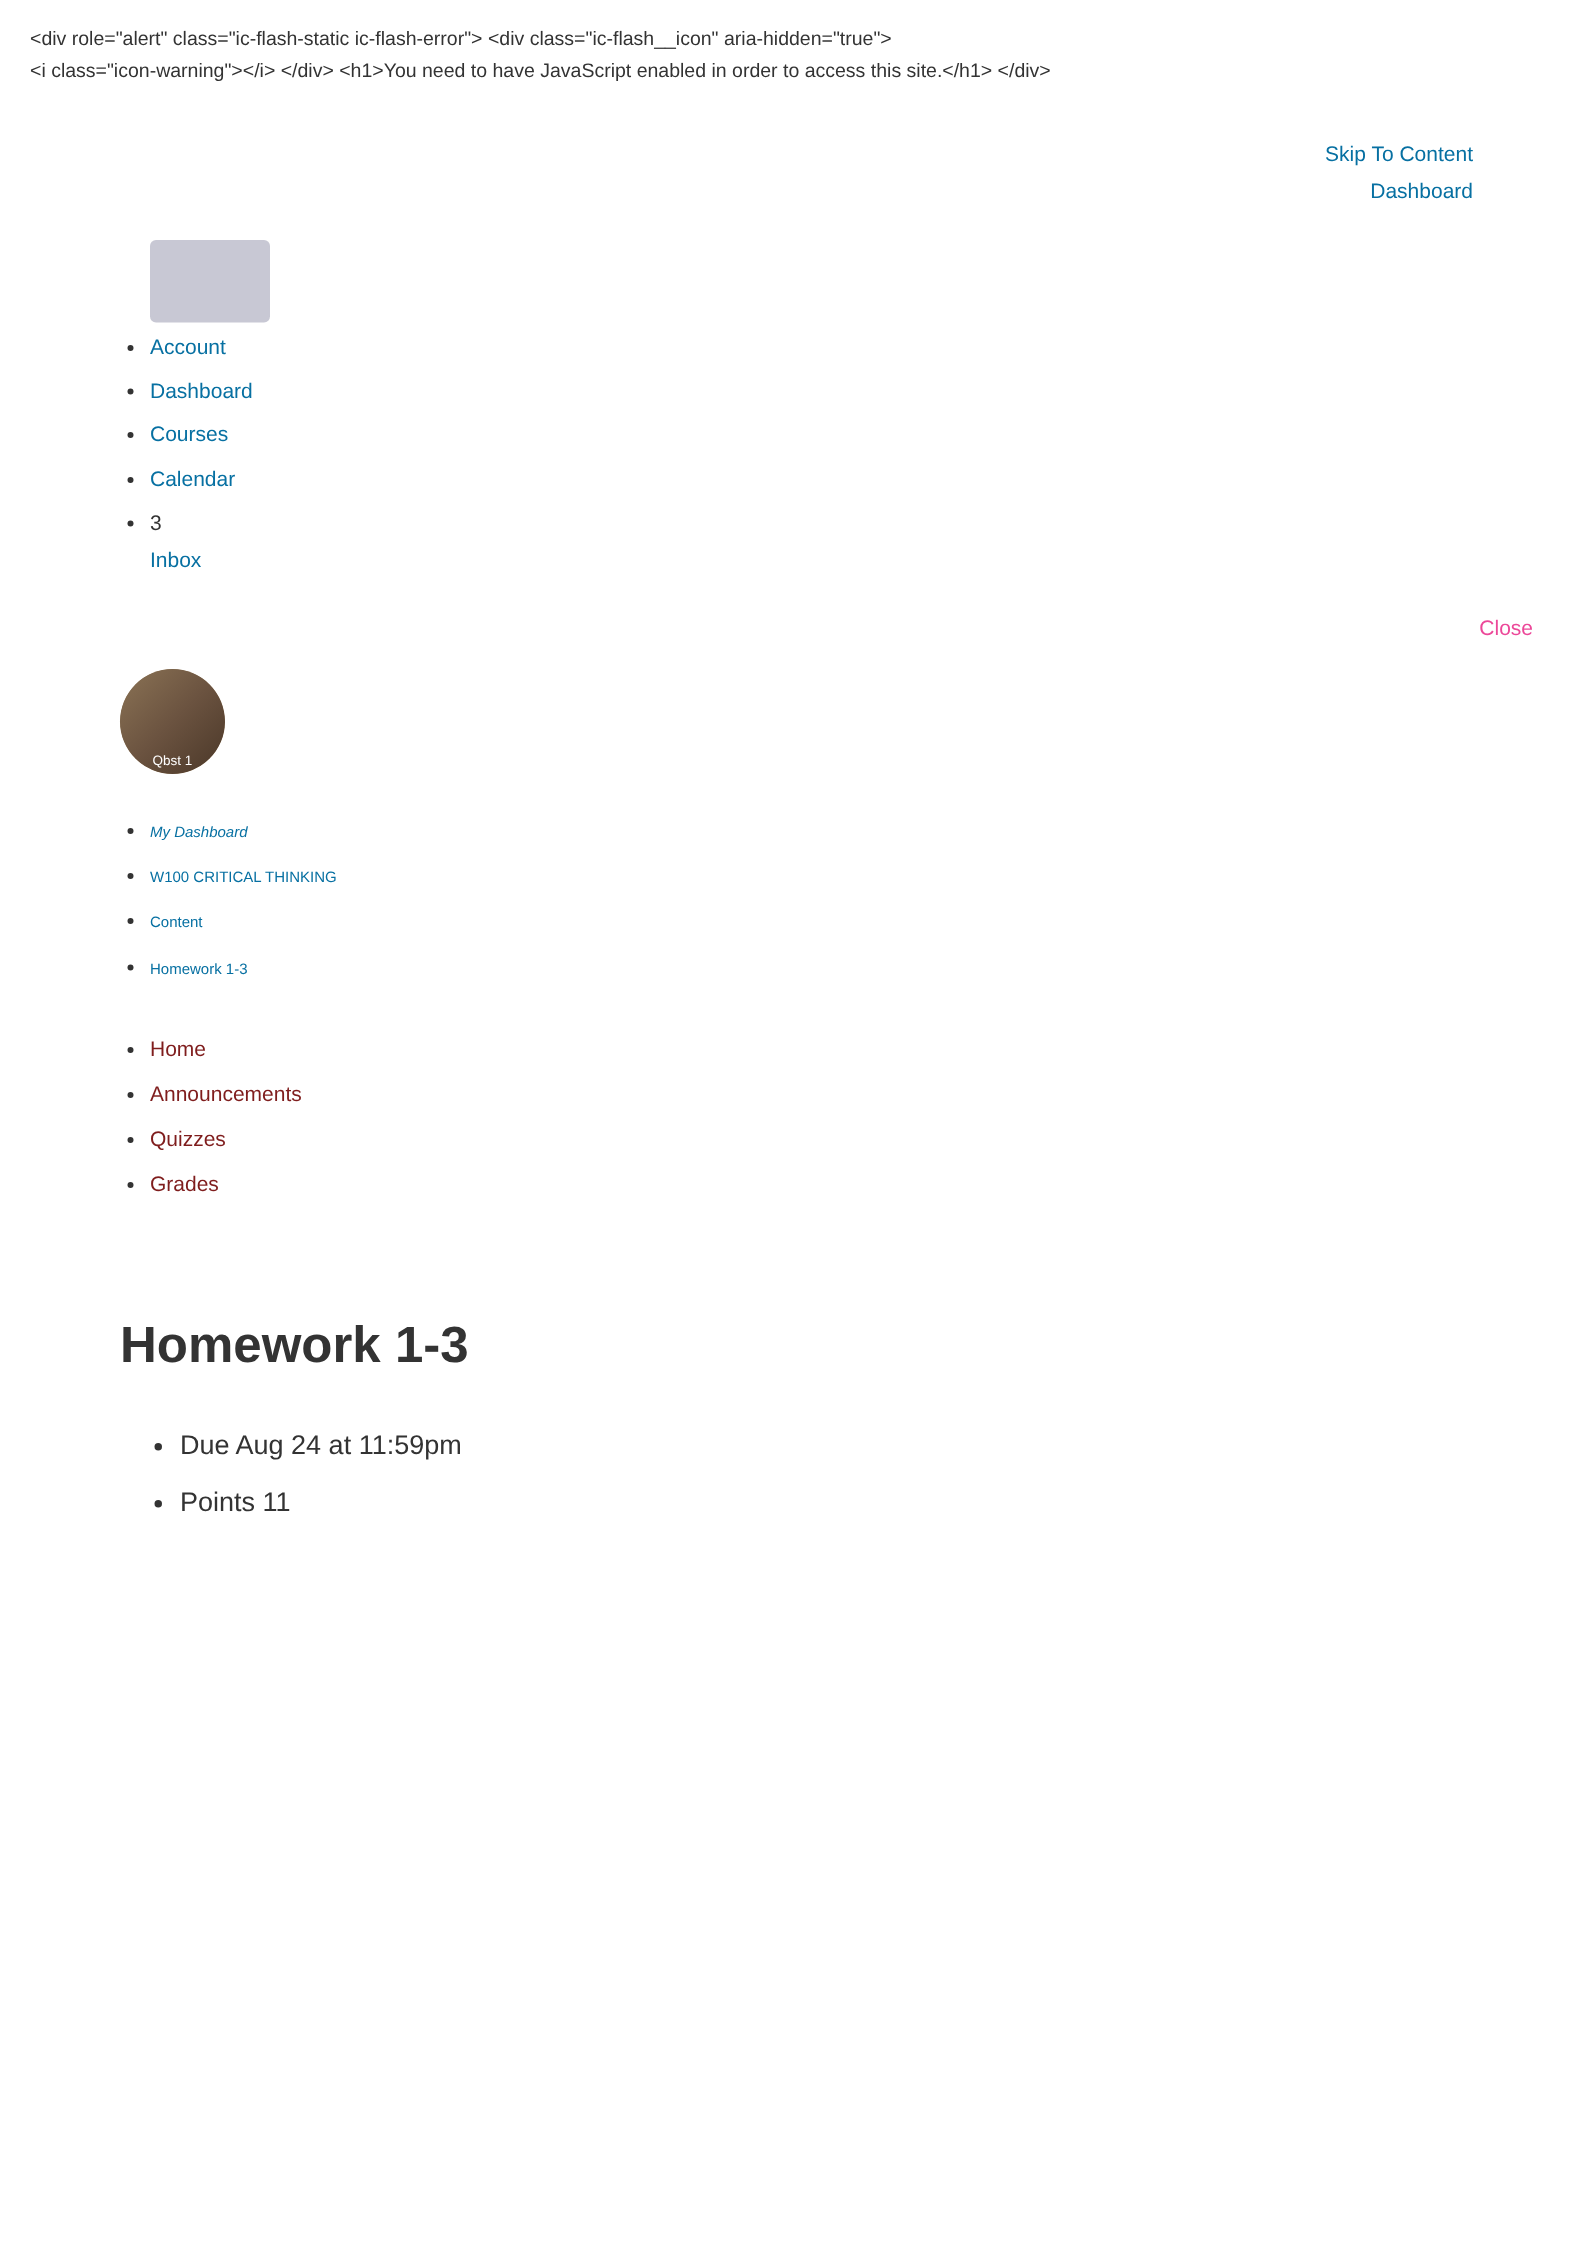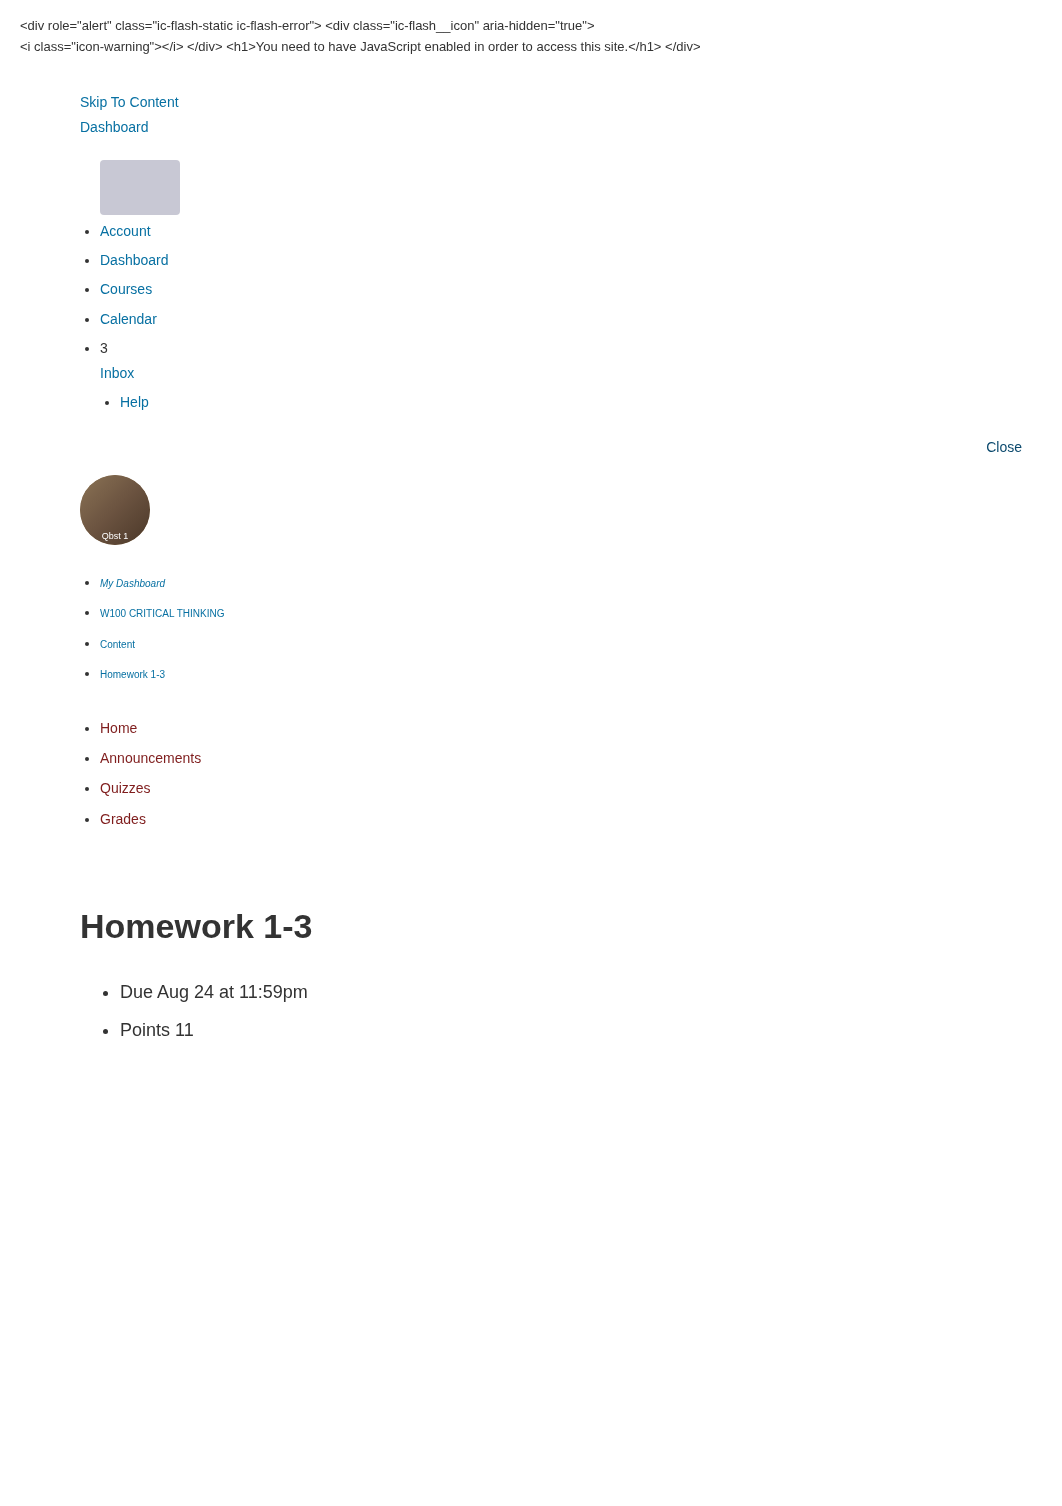--- a/index.html
+++ b/index.html
@@ -24,20 +24,21 @@
     
     .skip-links {
       padding: 16px 80px;
       line-height: 1.8;
     }
     .skip-links a {
       display: block;
       color: #0770A2;
       text-decoration: none;
       font-size: 14px;
+      text-align: right;
     }
 
     
     .top-nav {
       padding: 0 80px 10px 80px;
     }
     .top-nav ul {
       list-style: disc;
       padding-left: 20px;
     }
@@ -72,21 +73,21 @@
       padding-left: 30px;
       margin-top: 0;
     }
 
     
     .close-area {
       text-align: right;
       padding: 10px 40px;
     }
     .close-btn {
-      color: #0c4a6e;
+      color: #ec4899;
       background: none;
       border: none;
       font-size: 14px;
       cursor: pointer;
       text-decoration: none;
     }
 
     
     .user-section {
       padding: 10px 80px 20px 80px;
@@ -206,23 +207,20 @@
       <div class="avatar-placeholder"></div>
       <a href="#">Account</a>
     </li>
     <li><a href="#">Dashboard</a></li>
     <li><a href="#">Courses</a></li>
     <li><a href="#">Calendar</a></li>
     <li>
       <span class="badge-num">3</span>
       <br>
       <a href="#" class="inbox-label">Inbox</a>
-      <ul class="nested-list">
-        <li><a href="#">Help</a></li>
-      </ul>
     </li>
   </ul>
 </nav>
 
 <div class="close-area">
   <button class="close-btn">Close</button>
 </div>
 
 <div class="user-section">
   <div class="user-avatar">

